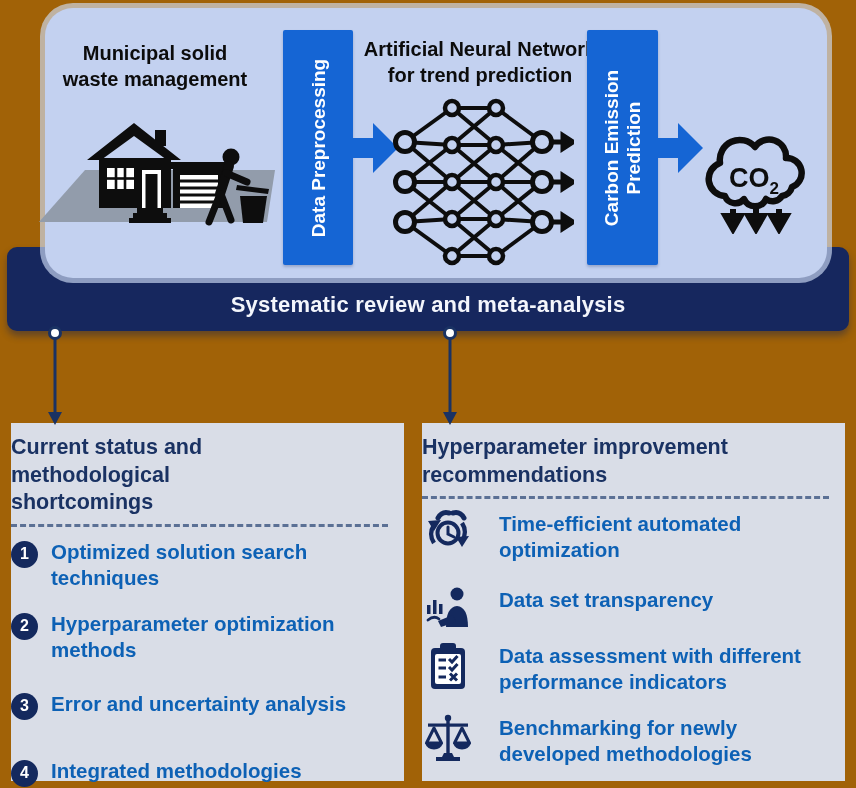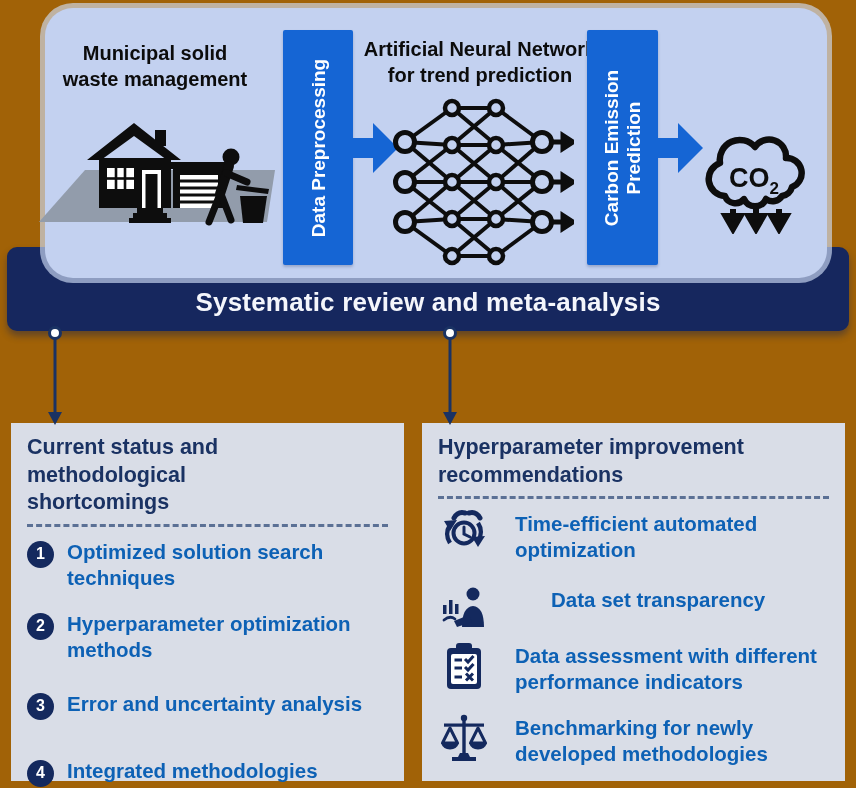--- a/index.html
+++ b/index.html
@@ -43,29 +43,29 @@
   .ann-svg   { position:absolute; left:392px; top:94px; z-index:3; }
   .co2-svg   { position:absolute; left:695px; top:114px; z-index:3; }
   
   .banner {
     position:absolute; left:7px; top:247px; width:842px; height:84px;
     background:#16275e; border-radius:10px; z-index:1;
     box-shadow:0 5px 7px rgba(25,35,75,0.45);
     display:flex; align-items:flex-end; justify-content:center;
     padding-bottom:13px;
   }
-  .banner-label { color:#f4f6fc; font-size:26px; letter-spacing:0.2px; }
+  .banner-label { color:#f4f6fc; font-size:22px; letter-spacing:0.2px; }
   
   .connector { position:absolute; z-index:3; }
   #connector-left  { left:40px;  top:325px; }
   #connector-right { left:435px; top:325px; }
   
   .panel {
     position:absolute; top:423px; height:358px; background:#d9dde7;
-    z-index:2; padding:11px 16px 0 16px;
+    z-index:2; padding:11px 16px 0 0;
   }
   #left-panel  { left:11px;  width:393px; }
   #right-panel { left:422px; width:423px; }
   .panel-title { color:#1a3263; font-size:21.5px; line-height:1.28; }
   #left-panel  .panel-title { width:305px; }
   #right-panel .panel-title { width:315px; }
   .dashed-rule { border-top:3px dashed #5b7095; margin-top:7px; width:100%; height:0; }
   .num-item { display:flex; align-items:flex-start; gap:13px; }
   .num-item .badge {
     flex:0 0 auto; width:27px; height:27px; border-radius:50%;
@@ -75,21 +75,21 @@
   .item-text { color:#0d61b5; font-size:20.5px; line-height:1.27; }
   #left-panel .item-text { width:312px; }
   .li1 { margin-top:12px; } .li2 { margin-top:20px; }
   .li3 { margin-top:28px; } .li4 { margin-top:38px; }
   .rec-item { display:flex; align-items:flex-start; gap:25px; }
   .rec-item .icon-cell {
     flex:0 0 52px; display:flex; justify-content:center; margin-top:-2px;
   }
   .ri1 { margin-top:12px; } .ri2 { margin-top:24px; }
   .ri3 { margin-top:14px; } .ri4 { margin-top:20px; }
-  .w270 { width:270px; } .w340 { width:340px; } .wfull { width:330px;margin-left:36px; }
+  .w270 { width:270px; } .w340 { width:340px; } .wfull { width:330px; }
 </style>
 </head>
 <body>
 
 <div id="stage">
 
   <div class="top-box"></div>
 
   <div class="stage-title" id="stage1-title">Municipal solid waste management</div>
 

